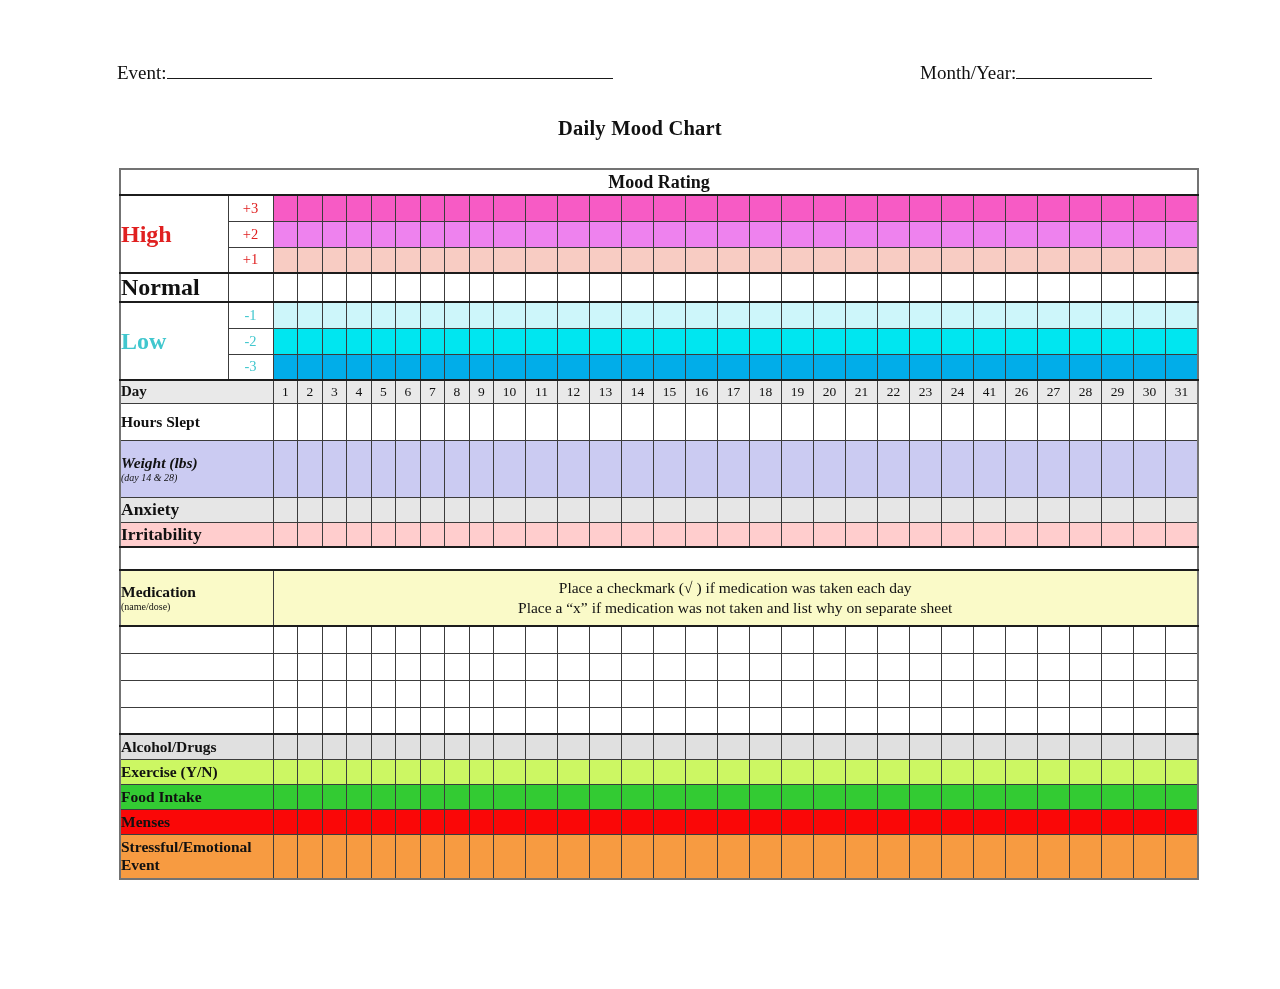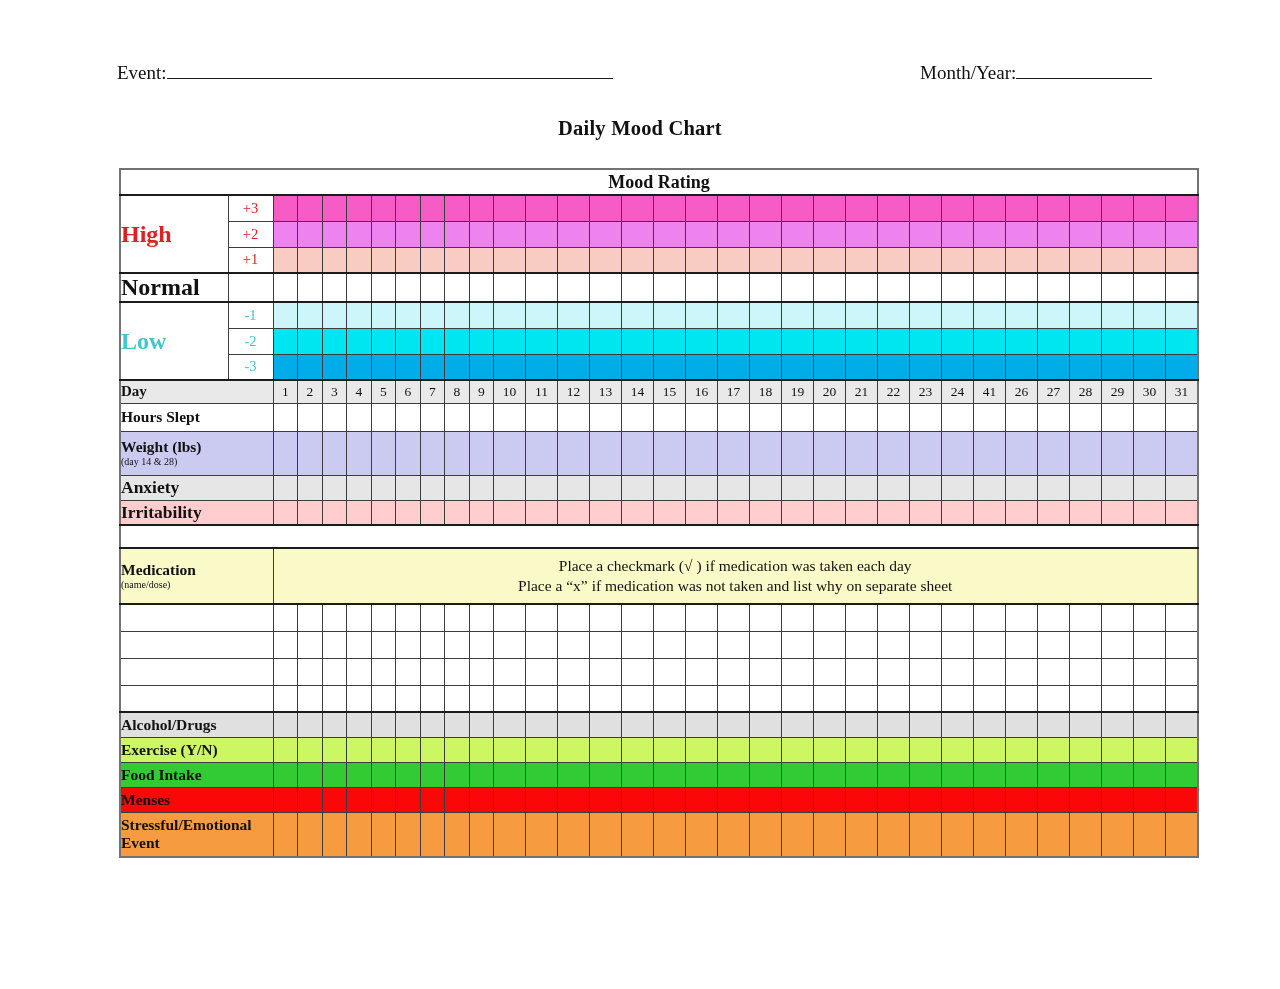--- a/index.html
+++ b/index.html
@@ -17,22 +17,22 @@
 
   table.mood-table { position:absolute; left:119px; top:168px; width:1078px;
                      border-collapse:collapse; table-layout:fixed;
                      border:2px solid #737373; }
   .mood-table td { border:1px solid #3c3c3c; padding:0; overflow:hidden; vertical-align:middle; }
   tr.sect > td { border-top:2px solid #1c1c1c; }
 
   col.c-label { width:108px; } col.c-rating { width:45px; }
   col.c-day-s { width:24.5px; } col.c-day-w { width:32px; }
 
-  .h26 { height:26px; } .h23 { height:23px; } .h22 { height:28px; }
-  .h44 { height:44px; } .h25 { height:25px; } .h65 { height:56px; }
+  .h26 { height:26px; } .h23 { height:23px; } .h22 { height:37px; }
+  .h44 { height:57px;font-style:italic; } .h25 { height:25px; } .h65 { height:56px; }
   .h27 { height:27px; } .h45 { height:45px; }
 
   .hdr-cell { background:#fff; text-align:center; font-weight:bold; font-size:18px; }
   .mood-label { background:#fff; font-weight:bold; font-size:24px; padding-left:9px; text-align:left; }
   .rating-cell { background:#fff; text-align:center; font-size:14.5px; }
   .row-label { text-align:left; font-weight:bold; font-size:15.5px; padding-left:6px; line-height:1.15; }
   .row-label .sub { font-weight:normal; font-size:10px; }
   .row-label.big { font-size:17.5px; }
   .r-day td { text-align:center; font-size:13.5px; }
   .r-day .row-label { text-align:left; font-size:15px; }

